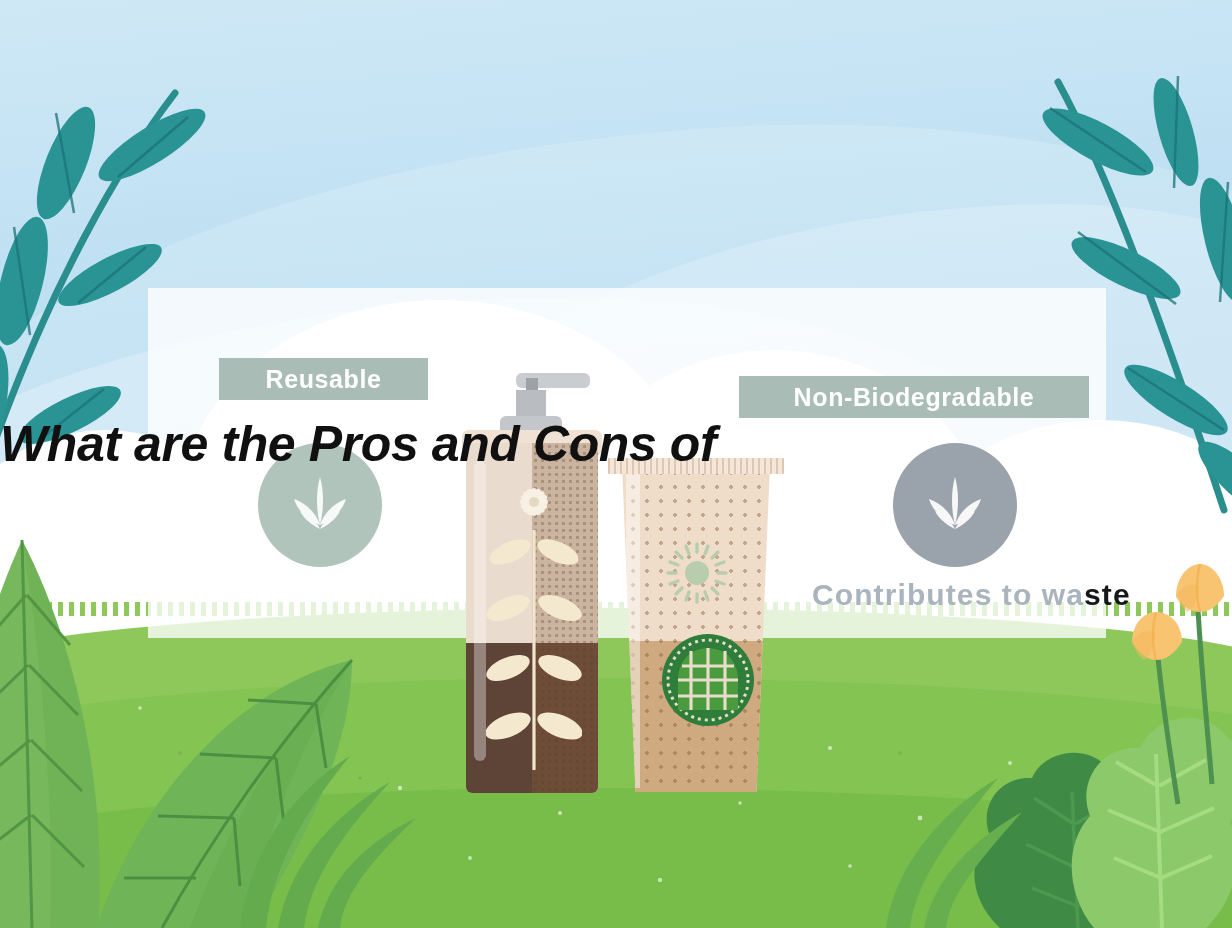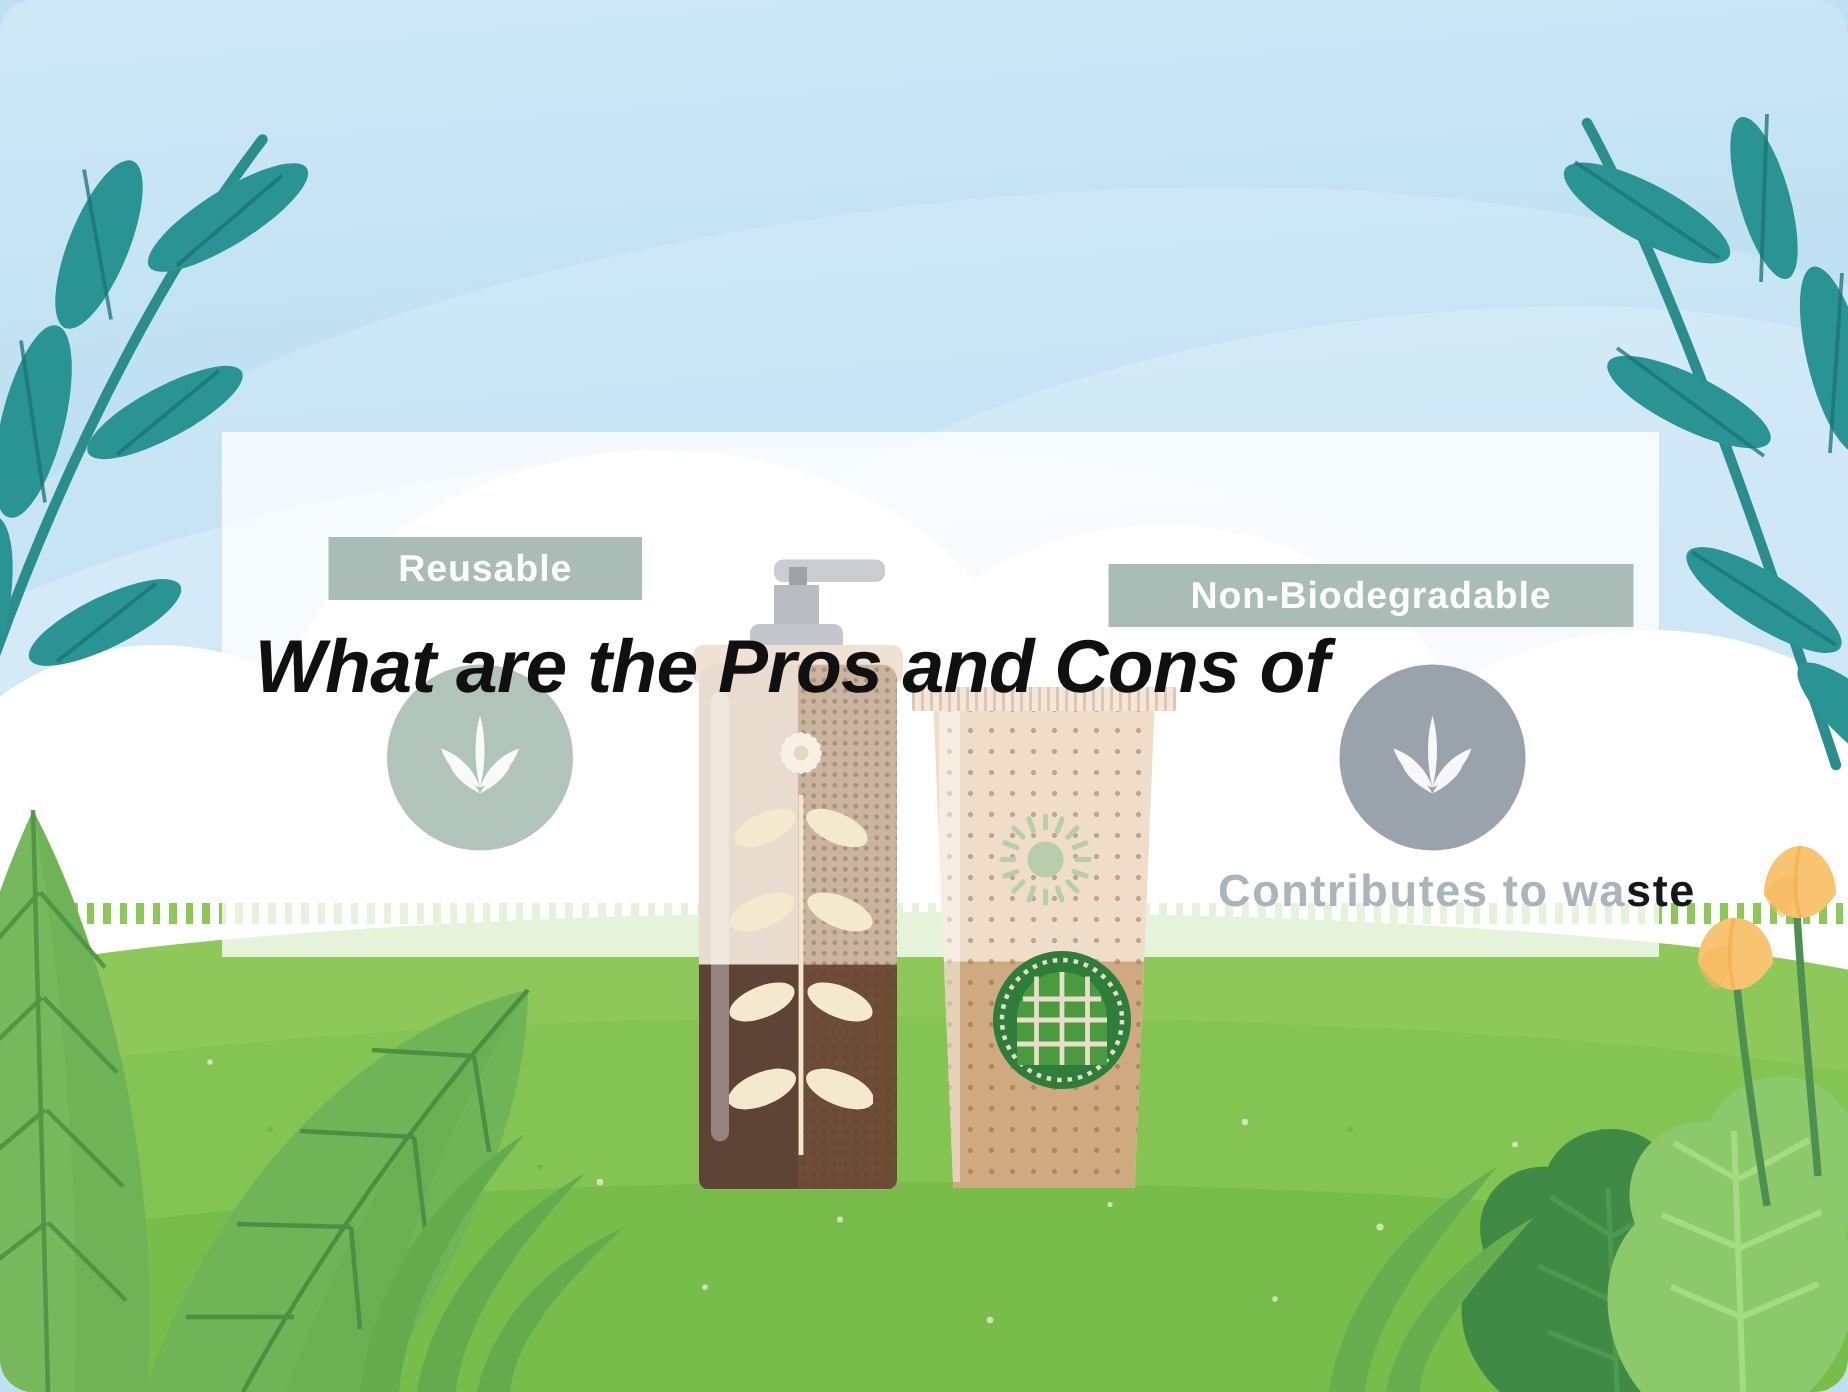--- a/index.html
+++ b/index.html
@@ -1,21 +1,21 @@
 <!DOCTYPE html>
 <html><head>
 <meta charset="utf-8">
 <style>
   html,body{margin:0;padding:0;}
   body{
     width:1232px;height:928px;overflow:hidden;
     font-family:"Liberation Sans","DejaVu Sans",sans-serif;
     background:#bfe0f2;
   }
-  .stage{position:relative;width:1232px;height:928px;overflow:hidden;border-radius:22px;}
+  .stage{position:relative;width:1232px;height:928px;overflow:hidden;}
 
   
   .sky{position:absolute;inset:0;
     background:linear-gradient(175deg,#cfe8f6 0%,#bcdff2 32%,#b6dcf1 55%,#cbe7f6 78%,#e4f1fa 100%);}
   .sky-wave-a{position:absolute;left:-8%;top:14%;width:128%;height:58%;
     background:rgba(255,255,255,.17);border-radius:52% 48% 45% 55%/60% 66% 34% 40%;
     transform:rotate(-4deg);}
   .sky-wave-b{position:absolute;left:-20%;top:32%;width:112%;height:56%;
     background:rgba(255,255,255,.26);border-radius:60% 40% 50% 50%/70% 58% 42% 30%;}
   .sky-wave-c{position:absolute;left:28%;top:22%;width:100%;height:70%;
@@ -102,21 +102,21 @@
     background:#f4e7da;border-radius:3px;}
   .cup-rim-ribs{position:absolute;left:608px;top:458px;width:176px;height:16px;
     background:repeating-linear-gradient(90deg,rgba(180,140,105,.35) 0 2px,transparent 2px 6px);}
   .sun-badge{position:absolute;left:664px;top:540px;width:66px;height:66px;}
   .window-badge{position:absolute;left:660px;top:632px;width:96px;height:96px;}
 
   
   .motif{position:absolute;left:486px;top:478px;width:96px;height:300px;}
 
   
-  .title{position:absolute;left:0;top:382px;width:1056px;text-align:center;
+  .title{position:absolute;left:0;top:382px;width:1056px;text-align:left;
     font-weight:700;font-style:italic;font-size:50px;line-height:1.14;
     color:#101010;letter-spacing:-.4px;}
   .title .ln{display:block;}
 
   
   .tulip{position:absolute;}
 </style>
 </head>
 <body>
 

